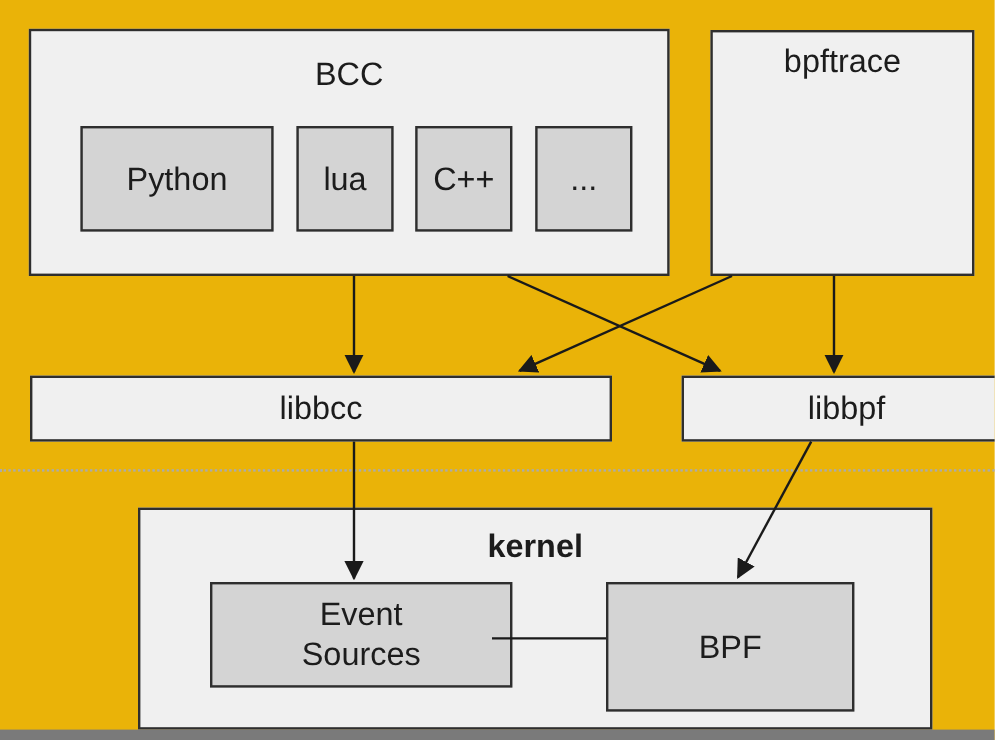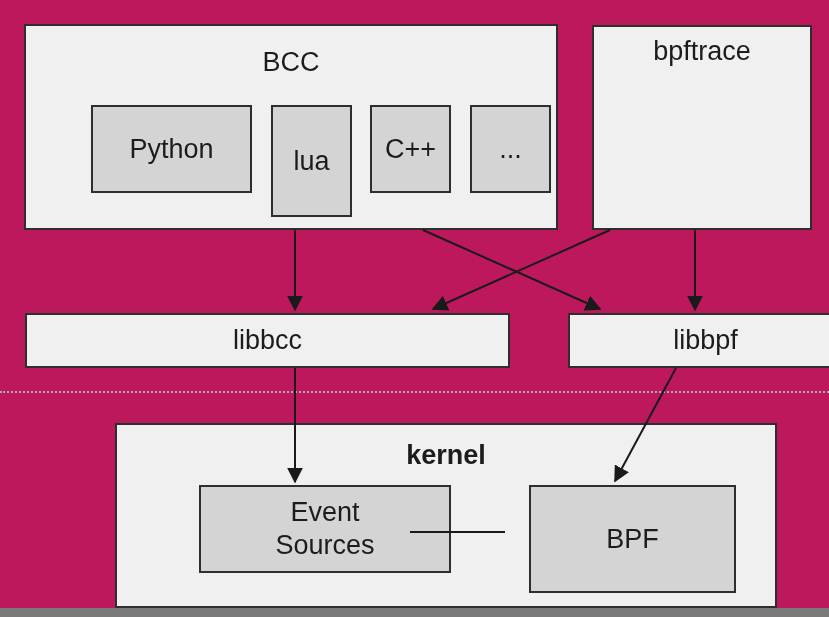--- a/index.html
+++ b/index.html
@@ -8,32 +8,32 @@
     --border:#2e2e2e;
     --line:#1a1a1a;
     --text:#1c1c1c;
     --dotted-line:#ababab;
     --bottom-bar:#7a7a7a;
   }
   html,body{margin:0;padding:0;background:#ffffff;}
   .canvas{
     position:relative;
     width:829px;height:617px;
-    background:#be185d;
+    background:#eab308;
     overflow:hidden;
     font-family:"Liberation Sans", sans-serif;
     color:var(--text);
   }
   .box{
     position:absolute;
     box-sizing:border-box;
     border:2px solid var(--border);
   }
   .outer{background:var(--outer-fill);}
-  .inner{background:var(--inner-fill);margin-left:24px;}
+  .inner{background:var(--inner-fill);}
   .center-label{
     display:flex;align-items:center;justify-content:center;
     text-align:center;
   }
   .node-label{
     font-size:27px;
     line-height:33px;
     white-space:pre-line;
     color:var(--text);
   }
@@ -67,21 +67,21 @@
 
   <div class="box outer" style="left:24px;top:24px;width:534px;height:206px;">
     <div class="top-label" style="padding-top:20px;">
       <span class="node-label">BCC</span>
     </div>
   </div>
 
   <div class="box inner center-label" style="left:67px;top:105px;width:161px;height:88px;">
     <span class="node-label">Python</span>
   </div>
-  <div class="box inner center-label" style="left:247px;top:105px;width:81px;height:112px;">
+  <div class="box inner center-label" style="left:247px;top:105px;width:81px;height:88px;">
     <span class="node-label">lua</span>
   </div>
   <div class="box inner center-label" style="left:346px;top:105px;width:81px;height:88px;">
     <span class="node-label">C++</span>
   </div>
   <div class="box inner center-label" style="left:446px;top:105px;width:81px;height:88px;">
     <span class="node-label">...</span>
   </div>
 
   <div class="box outer" style="left:592px;top:25px;width:220px;height:205px;">

